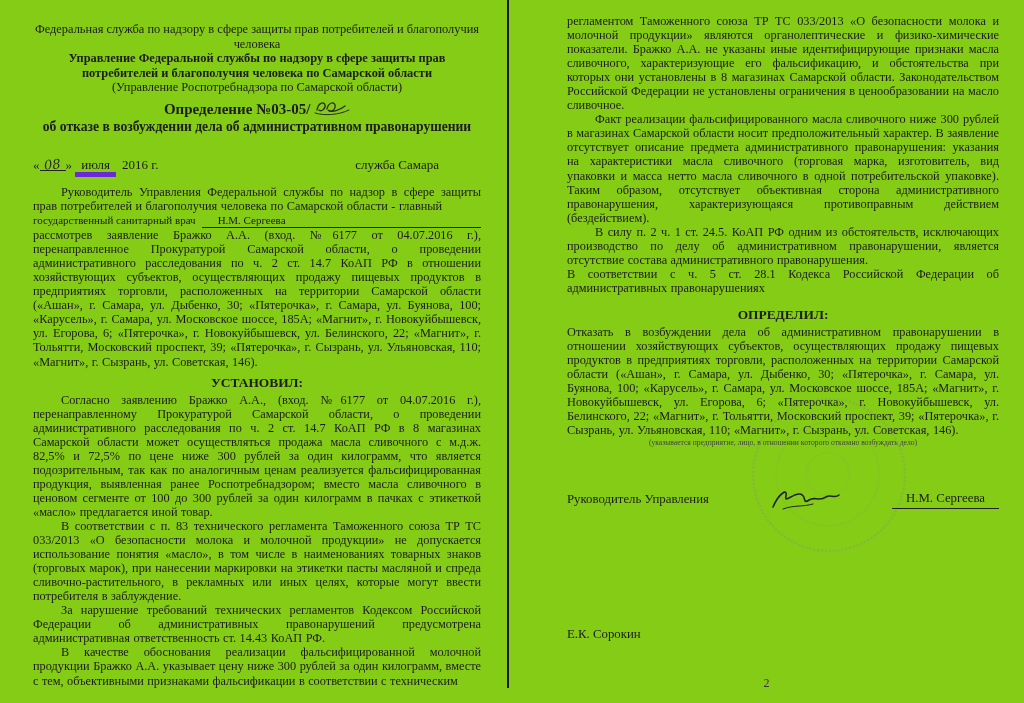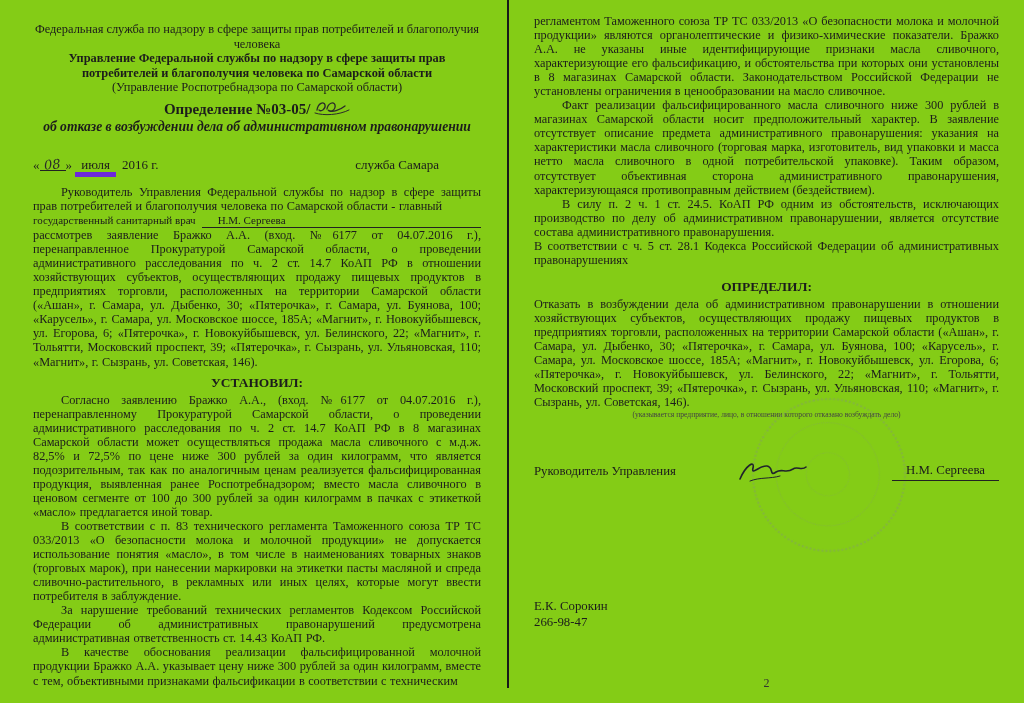--- a/index.html
+++ b/index.html
@@ -3,26 +3,26 @@
 <meta charset="utf-8">
 <style>
   html,body{margin:0;padding:0;background:#e9e9e9;}
   .scan{
     position:relative;width:1024px;height:703px;background:#84cc16;
     font-family:"Liberation Serif","DejaVu Serif",serif;
     color:#1c1c1c;overflow:hidden;
   }
   .page{position:absolute;top:0;height:703px;box-sizing:border-box;overflow:hidden;}
   .page-left{left:0;width:507px;padding:22px 26px 30px 33px;}
-  .page-right{left:509px;width:515px;padding:14px 25px 30px 25px;}
+  .page-right{left:509px;width:515px;padding:14px 25px 30px 58px;}
   .divider{position:absolute;left:507px;top:0;width:2px;height:688px;background:#1a1a1a;}
   .hdr-line{font-size:12.4px;line-height:14.6px;text-align:center;}
   .hdr-bold{font-weight:bold;}
   .doc-title{font-size:15px;font-weight:bold;text-align:center;margin-top:4px;line-height:18px;}
-  .doc-subtitle{font-size:13.6px;font-weight:bold;text-align:center;line-height:17px;font-style:italic;}
+  .doc-subtitle{font-size:13.6px;font-weight:bold;text-align:center;line-height:17px;}
 
   .dateline{display:flex;justify-content:space-between;align-items:baseline;
     margin-top:22px;font-size:13px;}
   .dateline .city{margin-right:42px;}
   .blank-underline{display:inline-block;min-width:26px;border-bottom:1px solid #222;
     text-align:center;line-height:11px;}
   .hand{font-style:italic;display:inline-block;transform:rotate(-6deg);
     font-family:"DejaVu Serif",serif;color:#2a2a2a;}
   .u{border-bottom:5px solid #6d28d9;padding:0 6px;}
   .year{margin-left:6px;}
@@ -139,19 +139,18 @@
         <svg width="74" height="28" viewBox="0 0 74 28">
           <path d="M4 22 C10 8 19 3 17 11 C15 19 24 8 31 9 C38 10 33 20 40 15 C46 11 50 17 57 12 C61 9 66 14 70 10" fill="none" stroke="#20242c" stroke-width="1.6" stroke-linecap="round"></path>
           <path d="M14 24 C24 20 34 22 44 19" fill="none" stroke="#20242c" stroke-width="1" stroke-linecap="round"></path>
         </svg>
       </span>
       <span class="sig-name">Н.М. Сергеева</span>
     </div>
 
     <div class="contact">
       <div>Е.К. Сорокин</div>
-      <div>266-98-47</div>
     </div>
 
     <div class="pagenum">2</div>
   </div>
 
 </div>
 
 </body></html>

